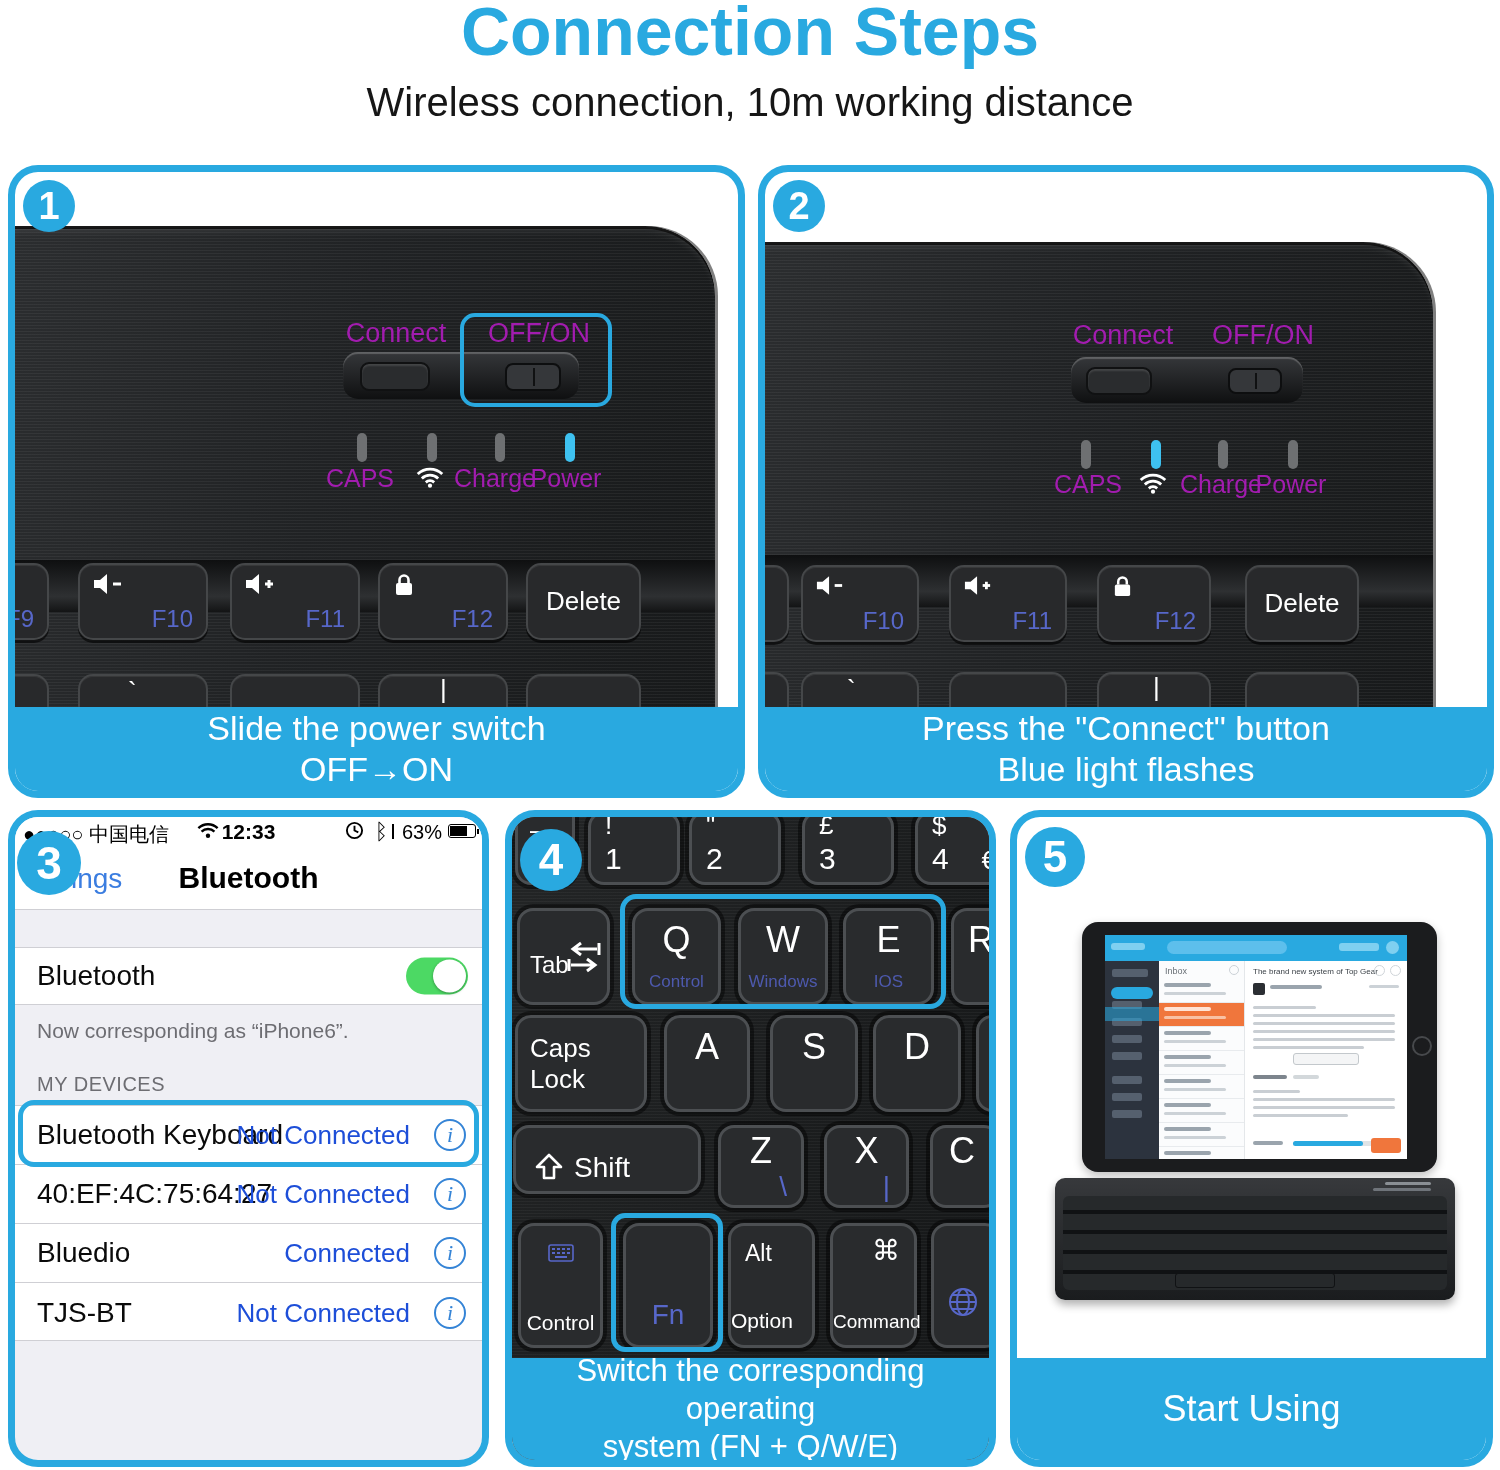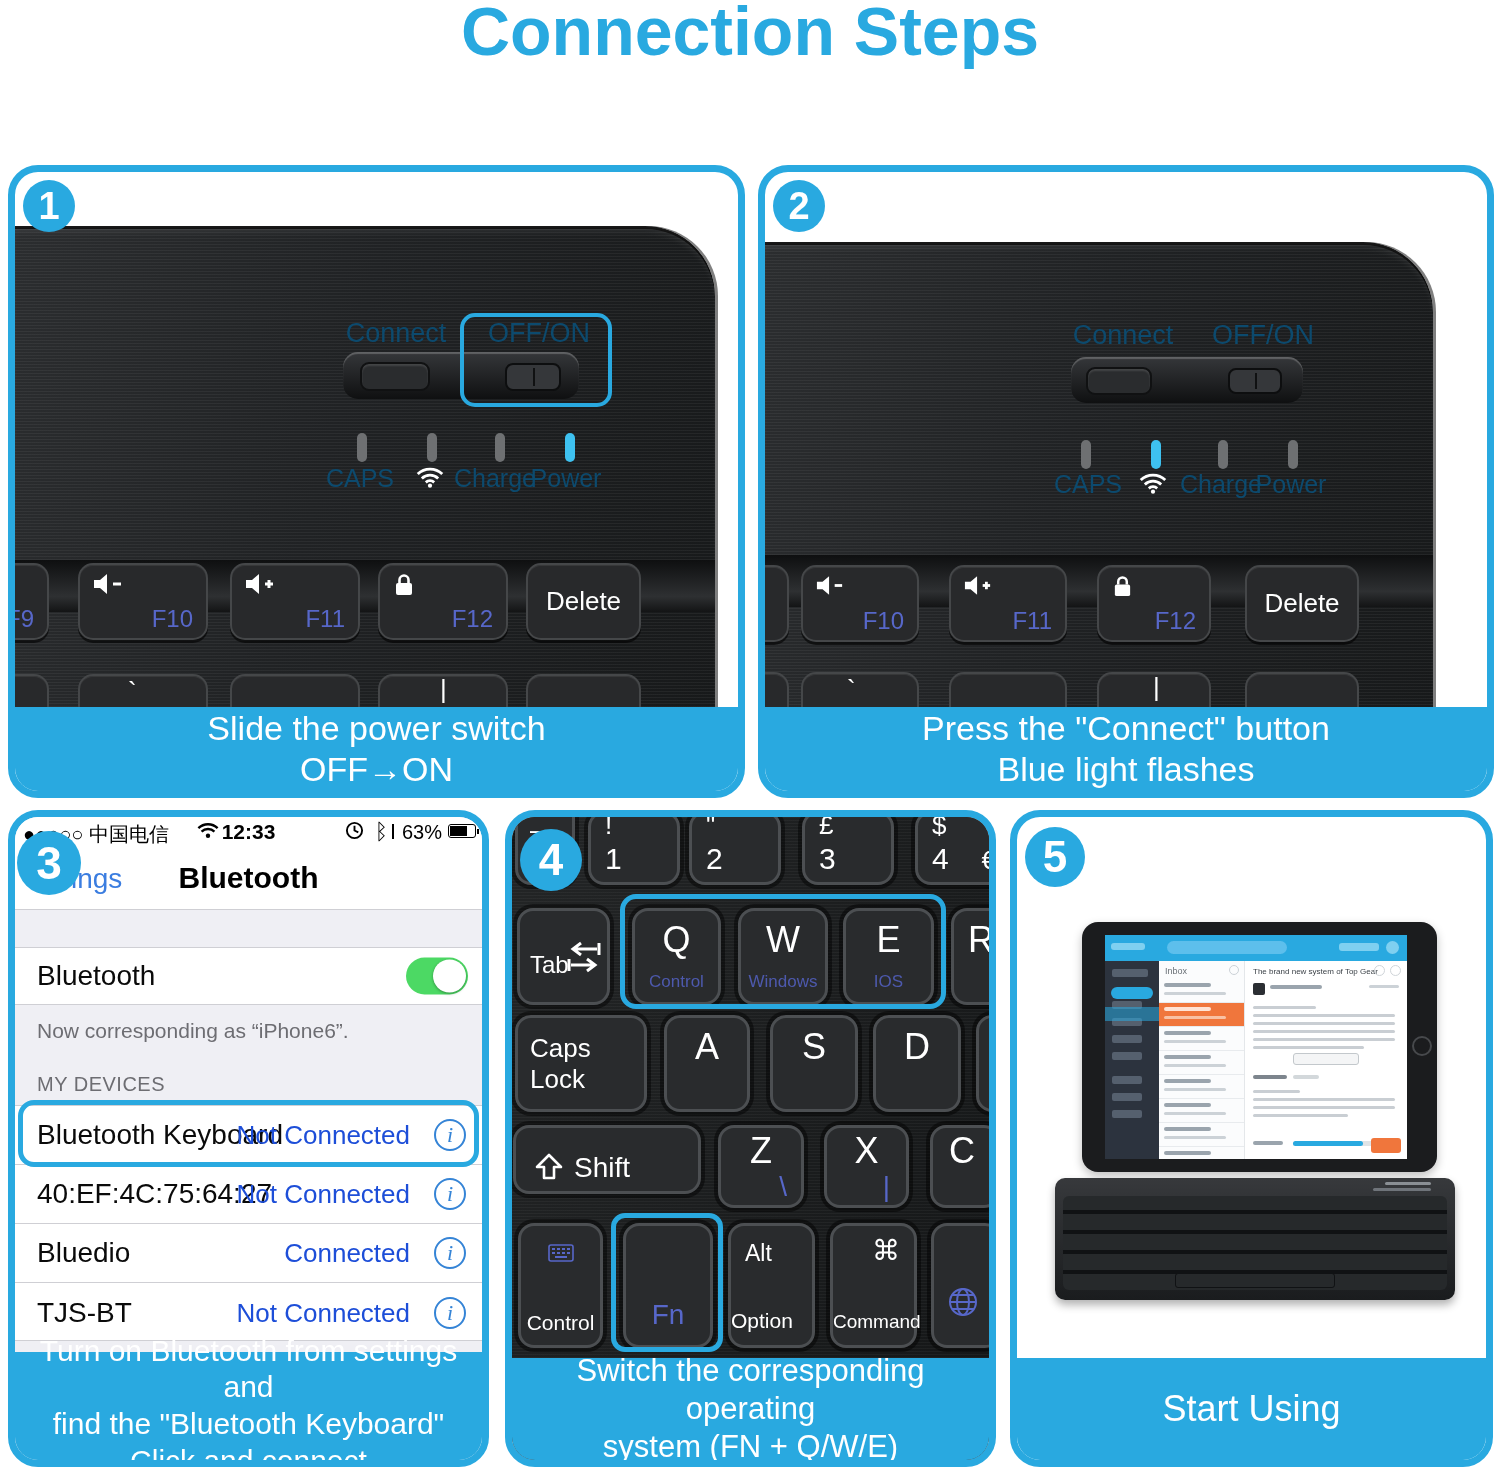--- a/index.html
+++ b/index.html
@@ -14,21 +14,21 @@
   .subtitle{position:absolute;left:0;right:0;top:80px;text-align:center;font-size:40px;color:#161616}
   .panel{position:absolute;background:#fff;border:7px solid var(--accent);border-radius:30px;overflow:hidden}
   .badge{position:absolute;background:var(--accent);color:#fff;border-radius:50%;display:flex;align-items:center;justify-content:center;font-weight:700;z-index:40}
   .cap{position:absolute;left:0;right:0;bottom:0;background:var(--accent);color:#fff;display:flex;flex-direction:column;align-items:center;justify-content:center;text-align:center;z-index:30;line-height:1.22}
   
   .kb{position:absolute;border-top-right-radius:70px;
       background:repeating-linear-gradient(180deg,rgba(255,255,255,.05) 0 1px,rgba(0,0,0,0) 1px 3px),
                  linear-gradient(105deg,#2b2d2f 0%,#202224 45%,#17191a 100%);
       box-shadow:inset 0 8px 10px -5px rgba(255,255,255,.14), inset 0 3px 0 #000, 3px 0 0 rgba(0,0,0,.5)}
   .ridge{position:absolute;left:0;right:0;height:52px;background:linear-gradient(180deg,#0e0f10,#2e3032 70%,#131415)}
-  .klabel{position:absolute;color:#0c4a6e;font-size:27px;text-align:center;transform:translateX(-50%)}
+  .klabel{position:absolute;color:#a21caf;font-size:27px;text-align:center;transform:translateX(-50%)}
   .housing{position:absolute;border-radius:15px;background:linear-gradient(180deg,#35373a,#0f1011);box-shadow:inset 0 2px 1px rgba(255,255,255,.22)}
   .sbtn{position:absolute;background:#2a2c2e;border:2px solid #101112;border-radius:9px;box-shadow:inset 0 2px 2px rgba(255,255,255,.12)}
   .knob{position:absolute;background:#35373a;border:2px solid #0d0e0f;border-radius:8px}
   .knob:after{content:"";position:absolute;left:50%;top:3px;bottom:3px;width:2px;background:#101112}
   .hl{position:absolute;border:4px solid var(--accent);border-radius:15px;z-index:10}
   .led{position:absolute;width:10px;height:29px;border-radius:5px;background:#6e7072}
   .led.on{background:var(--ledon)}
   .key{position:absolute;background:#28292b;border:2px solid #454749;border-radius:15px;box-shadow:0 3px 0 rgba(0,0,0,.6), inset 0 1px 0 rgba(255,255,255,.07)}
   .fnum{position:absolute;right:13px;bottom:5px;color:var(--keyblue);font-size:24px}
   .kcenter{display:flex;align-items:center;justify-content:center;color:#fff;font-size:26px}
@@ -55,20 +55,21 @@
   .trow.sel .l1{background:#ffe3d4}
   .trow.sel .l2{background:#f8c1a4}
   .srow{height:8px;width:30px;background:#55606e;border-radius:2px;margin:9px 0 0 7px}
 </style>
 </head>
 <body>
 
 <div id="canvas">
 
   <div class="title">Connection Steps</div>
+  <div class="subtitle">Wireless connection, 10m working distance</div>
 
   <div class="panel" style="left:8px;top:165px;width:737px;height:633px">
     <div class="kb" style="left:0;top:54px;width:700px;height:481px">
       <div class="ridge" style="bottom:95px"></div>
     </div>
     <div class="klabel" style="left:381px;top:146px">Connect</div>
     <div class="klabel" style="left:524px;top:146px">OFF/ON</div>
     <div class="housing" style="left:328px;top:180px;width:236px;height:47px"></div>
     <div class="sbtn" style="left:345px;top:190px;width:70px;height:29px"></div>
     <div class="knob" style="left:490px;top:191px;width:56px;height:28px"></div>
@@ -263,25 +264,20 @@
         <span class="info">i</span>
       </div>
       <div class="abs" style="left:0;right:0;top:177px;height:59px">
         <span class="devname">TJS-BT</span>
         <span class="devstat">Not Connected</span>
         <span class="info">i</span>
       </div>
     </div>
     <div class="hl" style="left:3px;top:283px;right:3px;height:67px;border-width:5px;border-radius:16px"></div>
 
-    <div class="cap" style="height:108px;font-size:30px">
-      <div>Turn on Bluetooth from settings and</div>
-        <div>find the "Bluetooth Keyboard"</div>
-        <div>Click and connect</div>
-    </div>
     <div class="badge" style="left:2px;top:14px;width:64px;height:64px;font-size:46px">3</div>
   </div>
 
   <div class="panel" style="left:505px;top:810px;width:491px;height:657px">
     <div class="p4bg"></div>
 
     <div class="p4key" style="left:3px;top:-26px;width:60px;height:94px">
       <span class="abs" style="left:12px;top:20px;font-size:28px">–</span>
       </div>
     <div class="p4key" style="left:76px;top:-6px;width:92px;height:74px">

